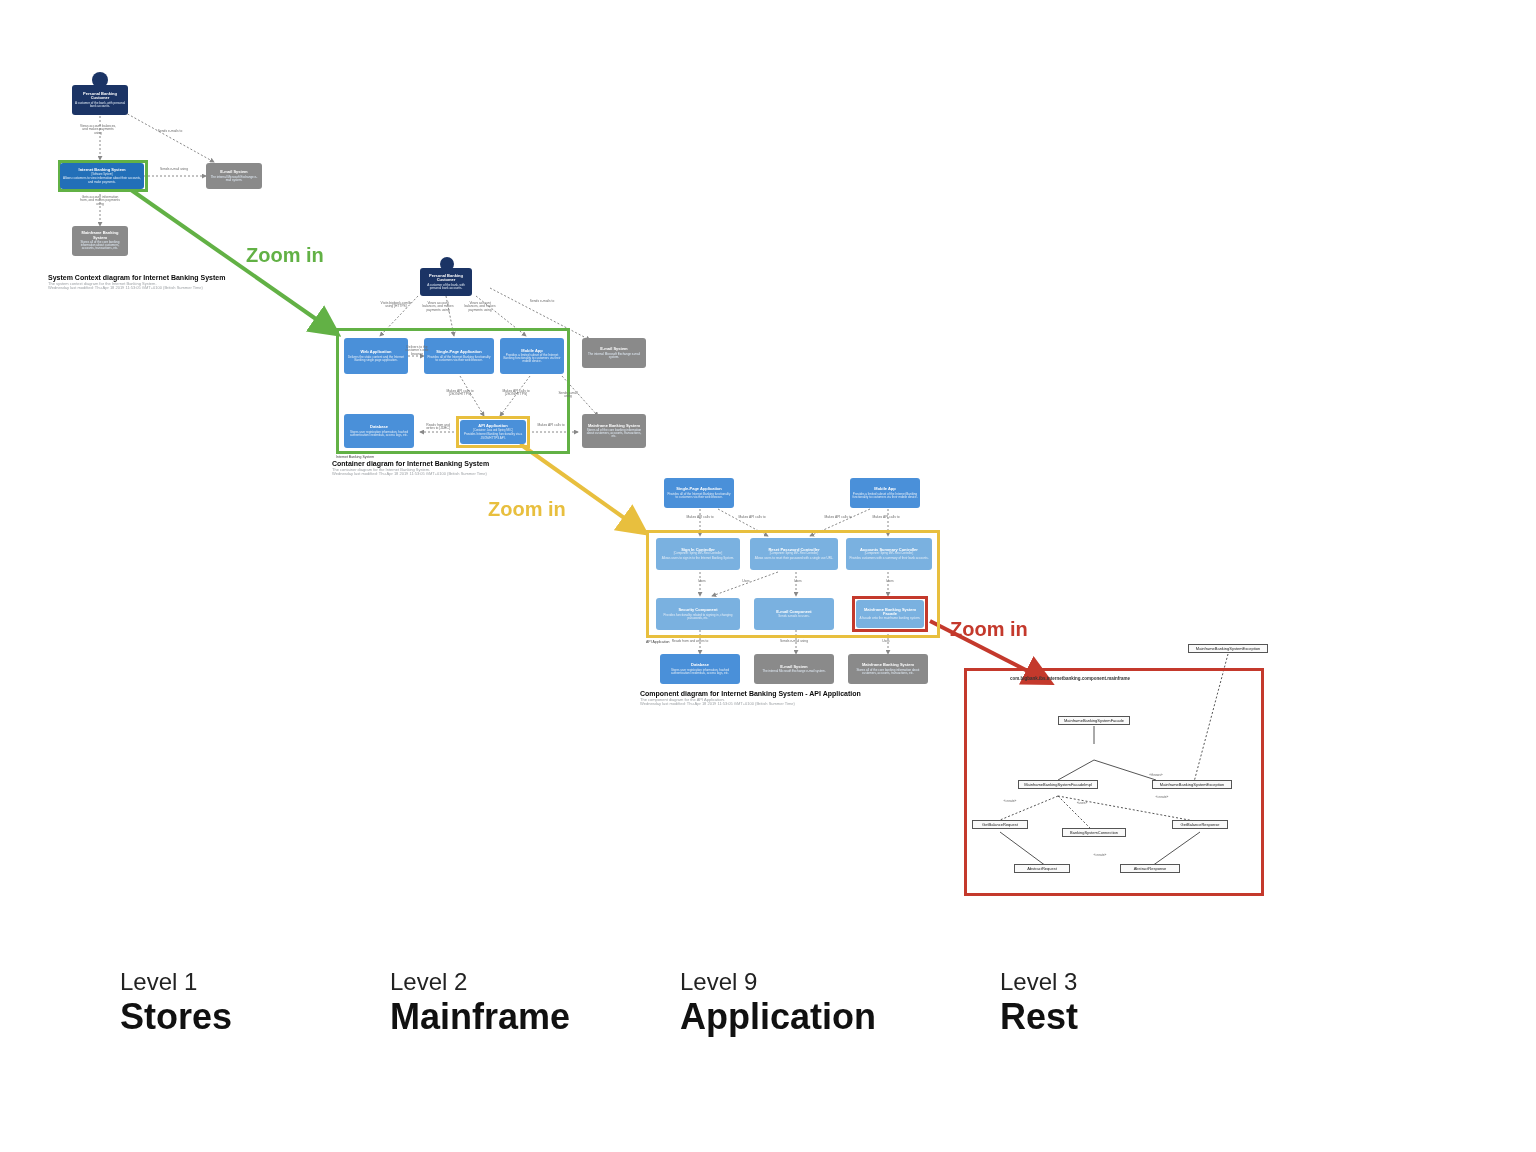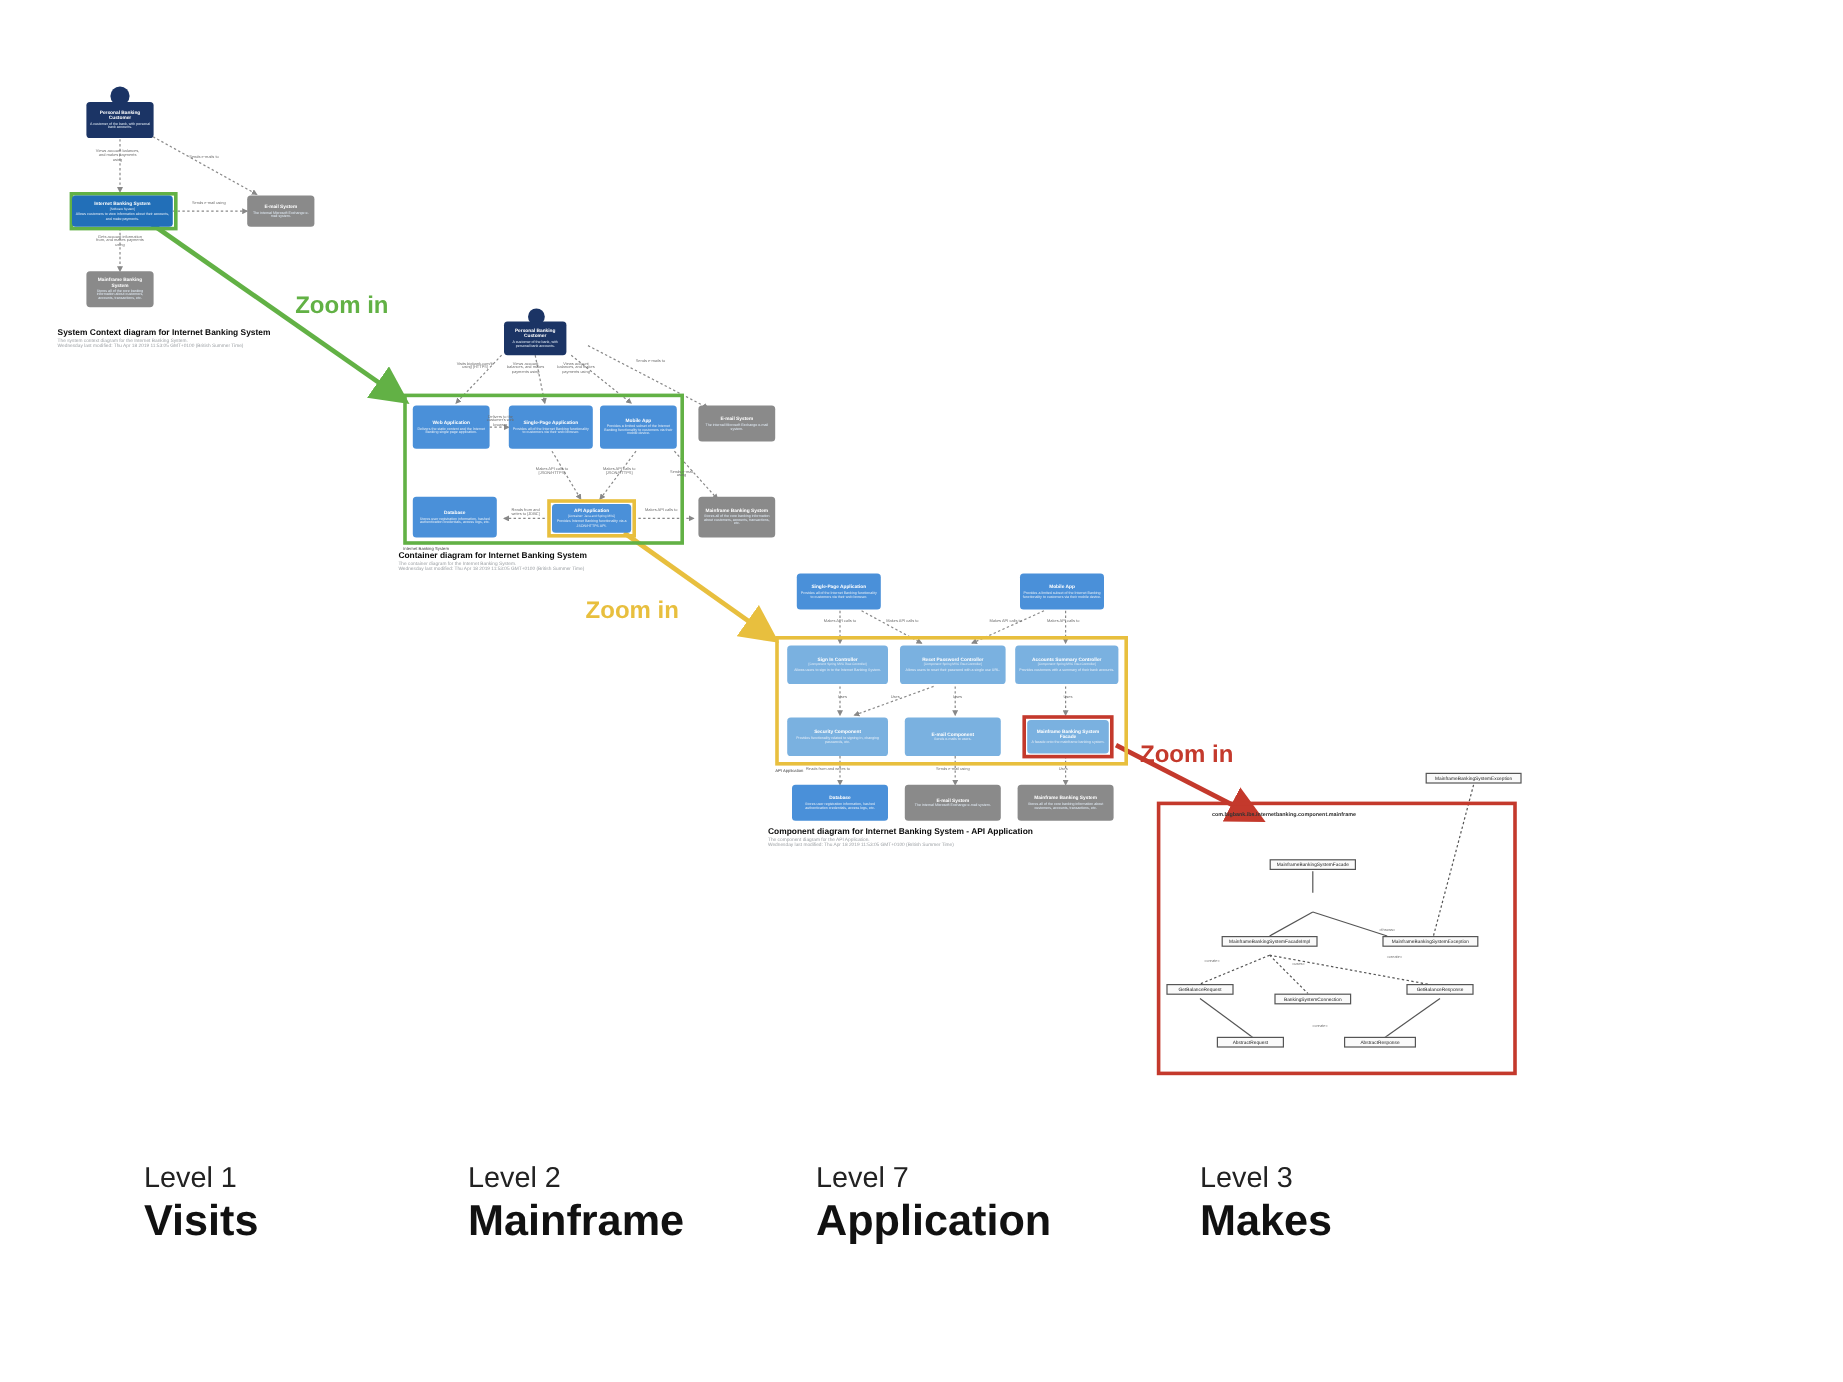--- a/index.html
+++ b/index.html
@@ -246,26 +246,26 @@
 <div class="lbl" style="left:1072px;top:802px;width:20px">«uses»</div>
 <div class="lbl" style="left:1150px;top:796px;width:24px">«create»</div>
 <div class="lbl" style="left:1088px;top:854px;width:24px">«create»</div>
 
 <div class="abs zoom" style="left:246px;top:244px;color:#62b145">Zoom in</div>
 <div class="abs zoom" style="left:488px;top:498px;color:#e8bf3e">Zoom in</div>
 <div class="abs zoom" style="left:950px;top:618px;color:#c4392c">Zoom in</div>
 
 <div class="level-lbl" style="left:120px;top:968px;width:160px">
     <div class="n">Level 1</div>
-    <div class="b">Visits</div>
+    <div class="b">Stores</div>
   </div>
 <div class="level-lbl" style="left:390px;top:968px;width:200px">
     <div class="n">Level 2</div>
     <div class="b">Mainframe</div>
   </div>
 <div class="level-lbl" style="left:680px;top:968px;width:220px">
-    <div class="n">Level 7</div>
+    <div class="n">Level 9</div>
     <div class="b">Application</div>
   </div>
 <div class="level-lbl" style="left:1000px;top:968px;width:140px">
     <div class="n">Level 3</div>
-    <div class="b">Makes</div>
+    <div class="b">Rest</div>
   </div>
 
 </body></html>

